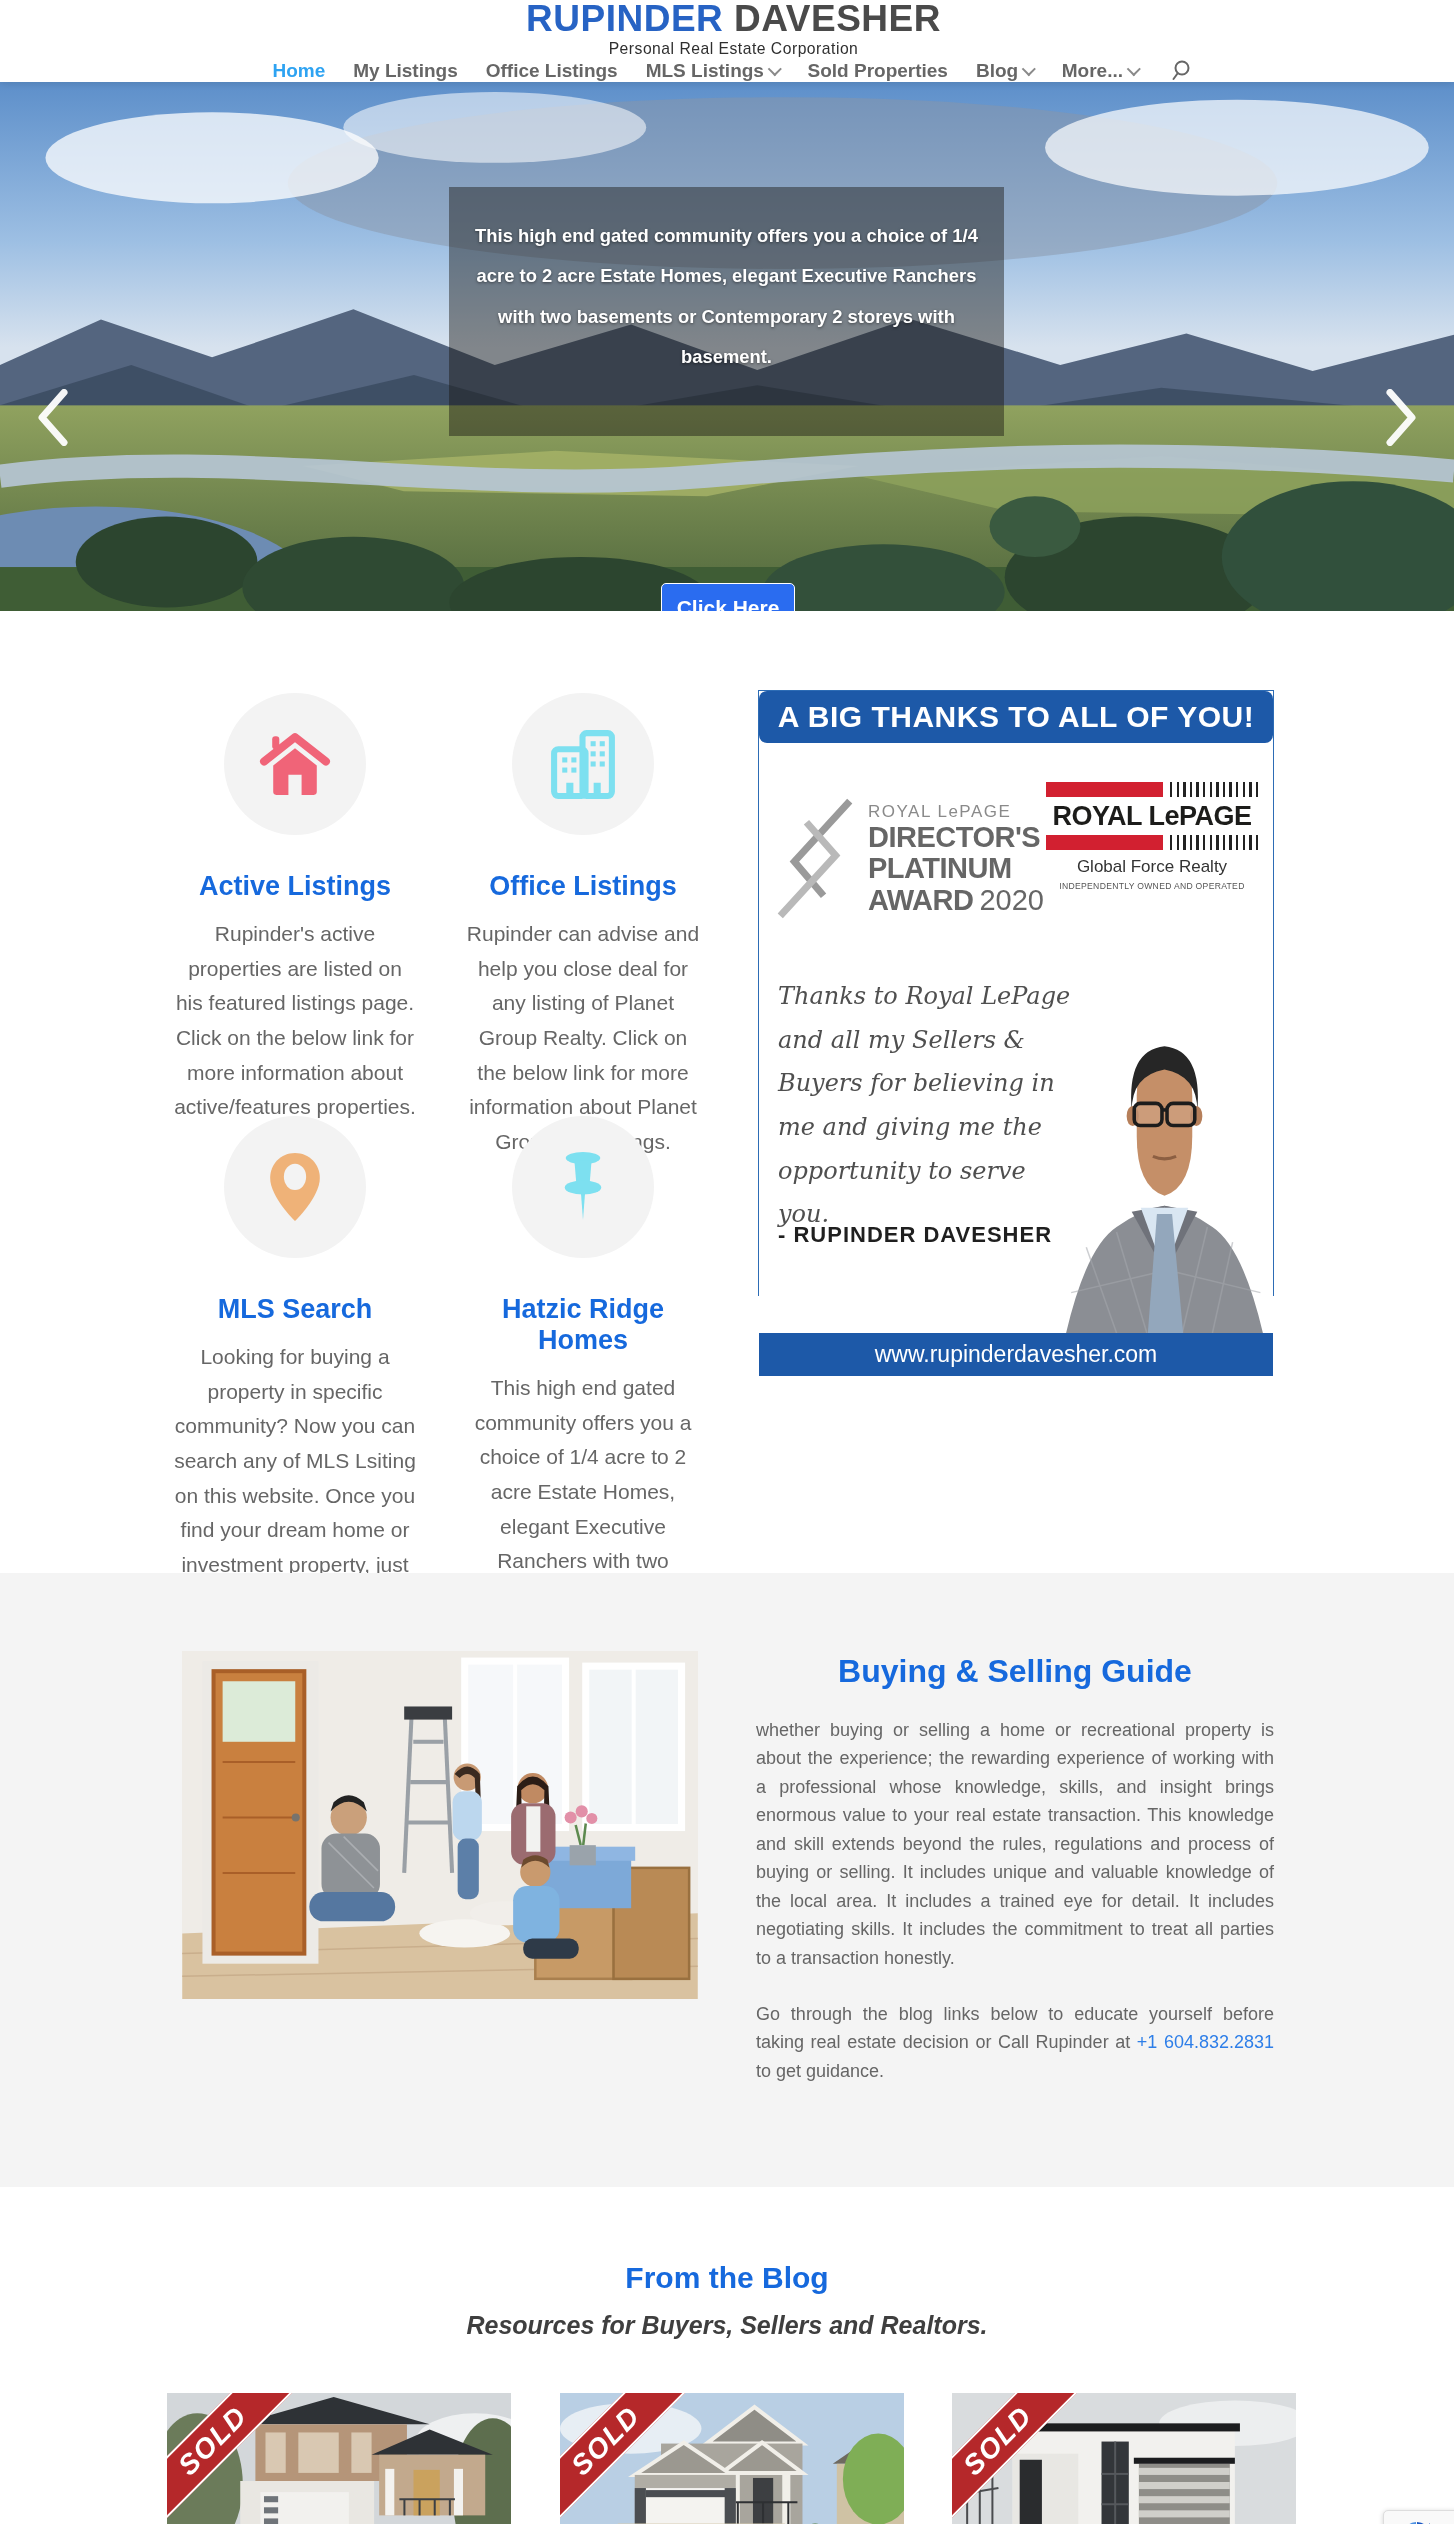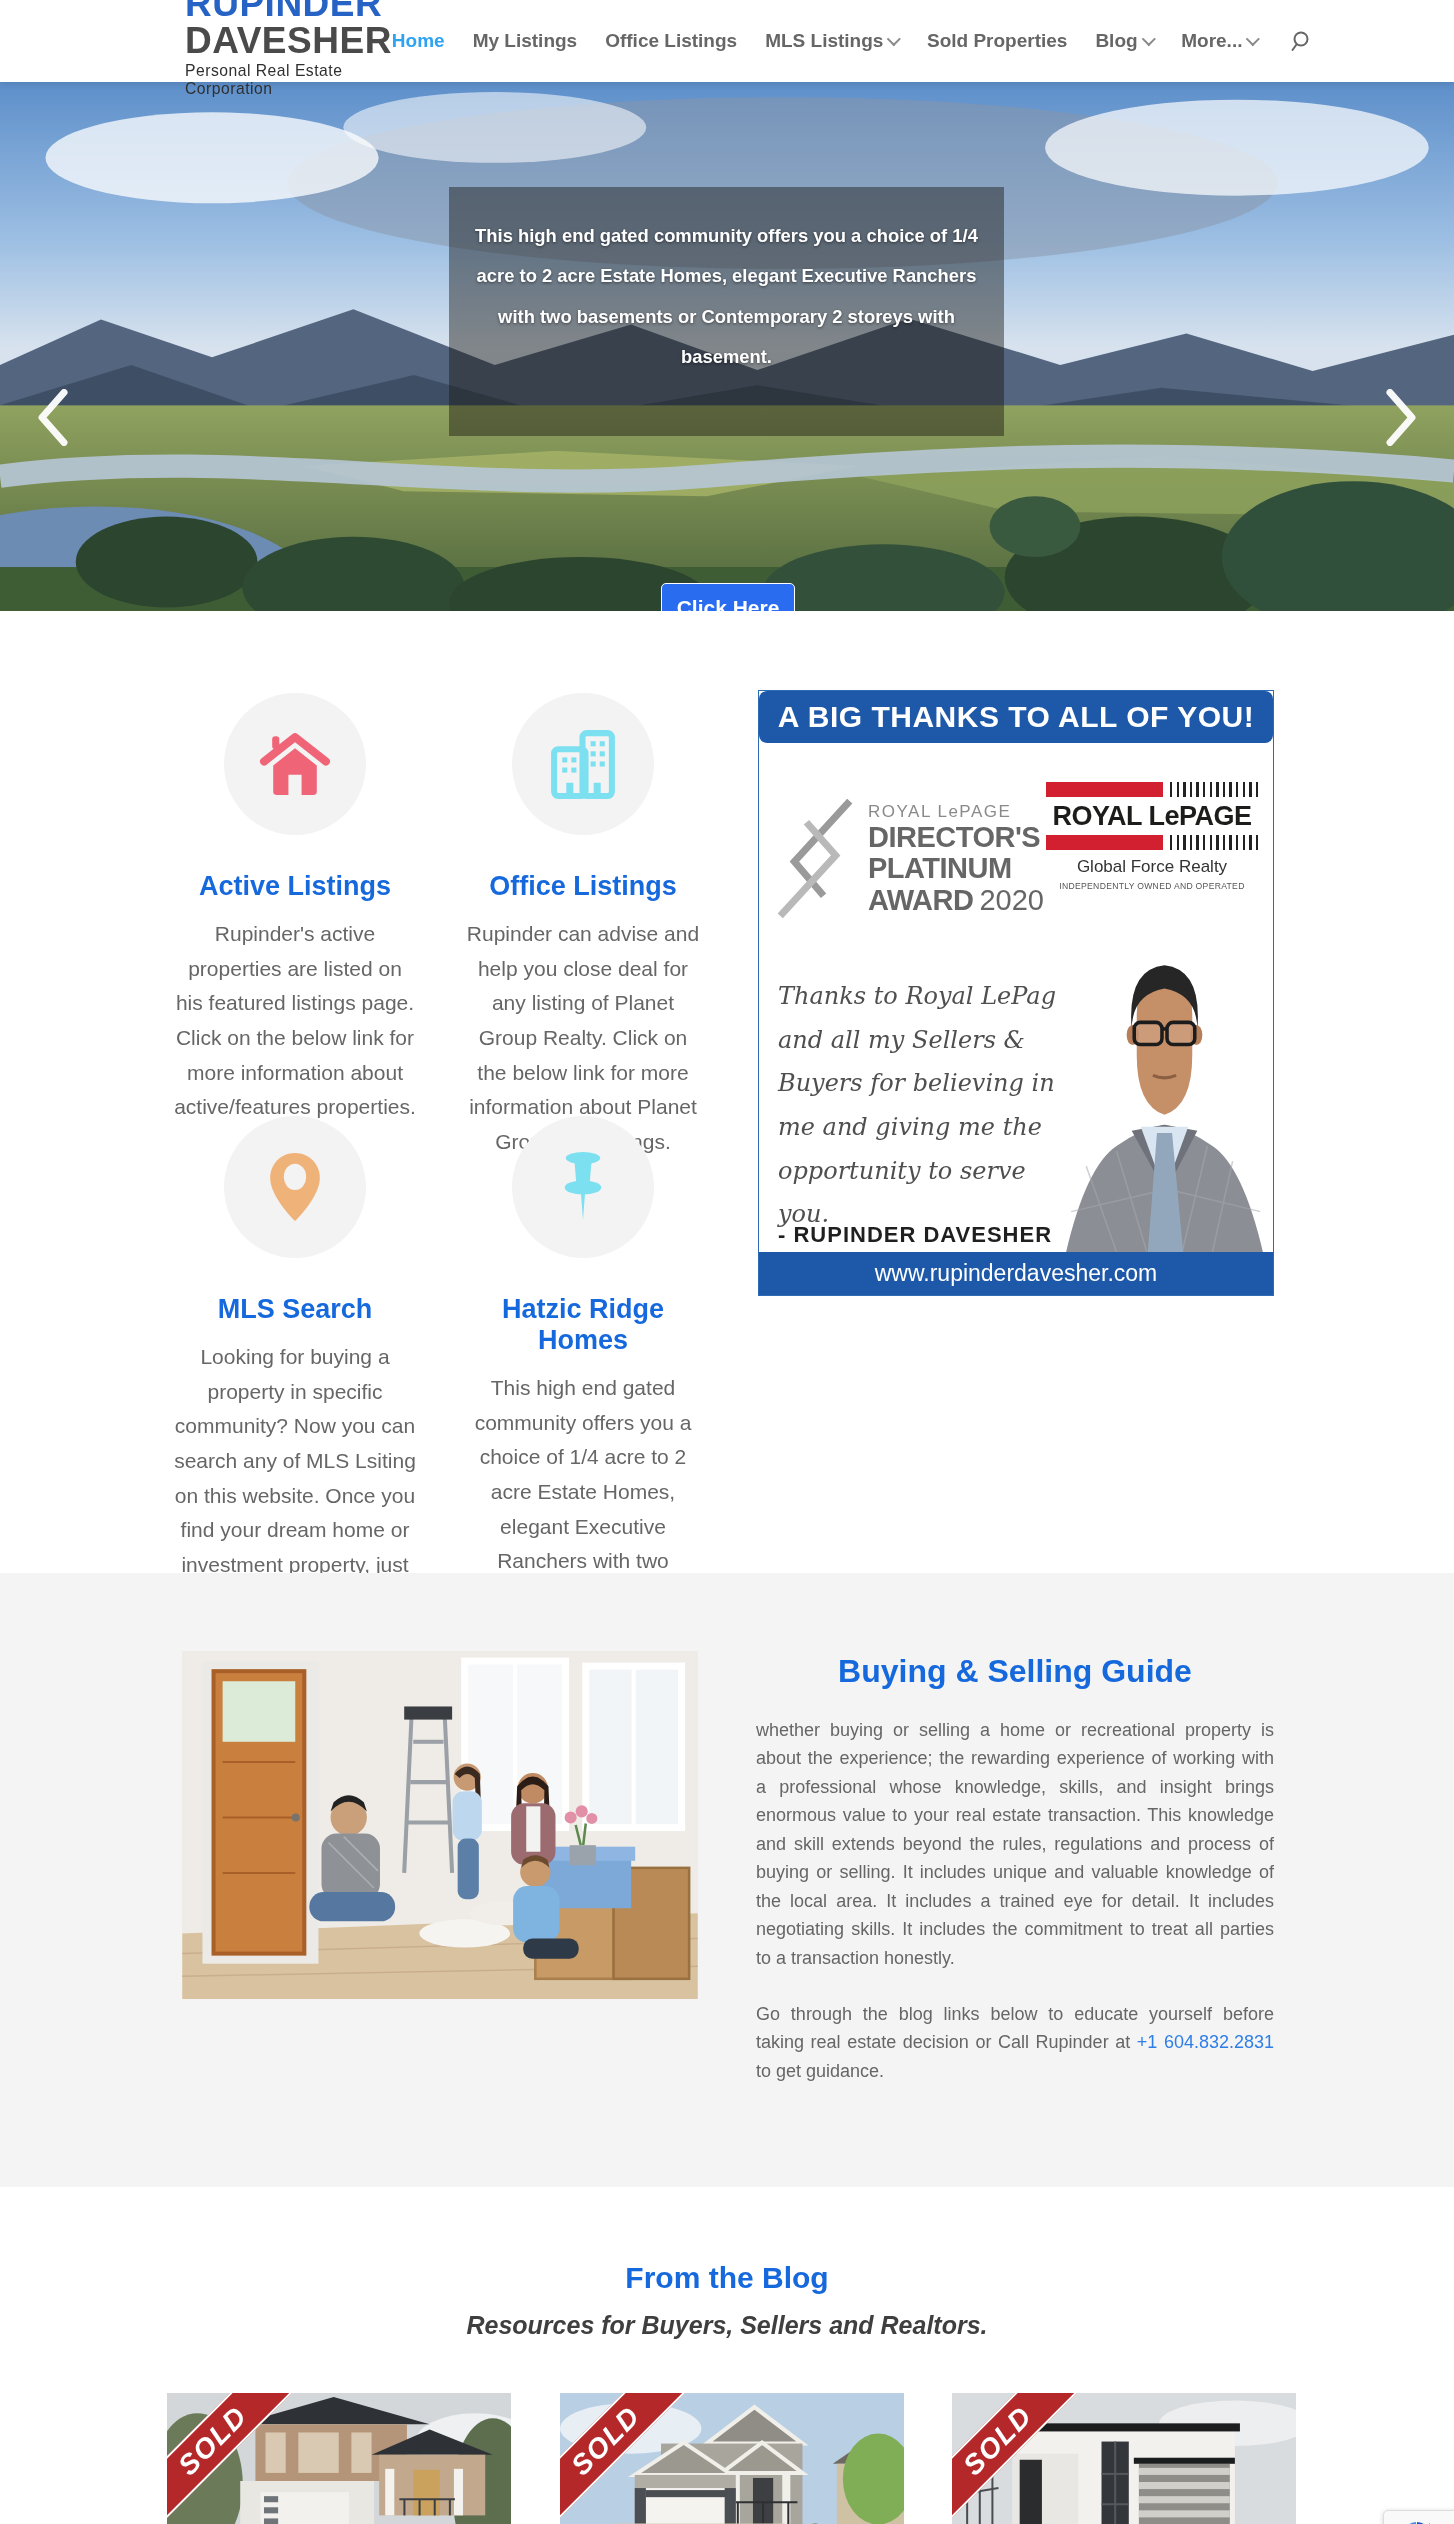--- a/index.html
+++ b/index.html
@@ -5,21 +5,21 @@
   html,body{margin:0;padding:0;}
   body{
     width:1454px;height:2585px;position:relative;overflow:hidden;
     background:#ffffff;font-family:"Liberation Sans",sans-serif;
   }
   
   .header{
     position:absolute;top:0;left:0;right:0;height:82px;background:#fff;
     box-shadow:0 2px 7px rgba(0,0,0,.10);z-index:50;
     display:flex;align-items:center;justify-content:space-between;
-    padding:0 172px 0 185px;box-sizing:border-box;
+    padding:0 172px 0 185px;box-sizing:border-box;flex-direction:column;
   }
   .logo-block{display:flex;flex-direction:column;align-items:center;cursor:pointer;}
   .logo-line{font-size:37px;font-weight:700;letter-spacing:0.5px;line-height:1;}
   .logo-primary{color:var(--logo-blue);}
   .logo-secondary{color:#4a4a4a;font-weight:600;}
   .logo-tagline{font-size:15.7px;color:#2f2f2f;margin-top:3px;letter-spacing:0.5px;}
   .nav{display:flex;align-items:center;gap:28px;list-style:none;margin:0;padding:0;}
   .nav-item{font-size:19px;font-weight:600;color:var(--nav-gray);display:flex;align-items:center;gap:6px;cursor:pointer;white-space:nowrap;}
   .nav-item.active{color:var(--accent-blue);}
   .chev{width:7.6px;height:7.6px;border-right:2px solid #8a8a8a;border-bottom:2px solid #8a8a8a;transform:rotate(45deg);margin-top:-4px;}
@@ -49,21 +49,21 @@
   .f2{left:174px;top:505px;} .f3{left:462px;top:505px;}
   .icon-circle{width:142px;height:142px;border-radius:50%;background:var(--circle-gray);margin:0 auto;display:flex;align-items:center;justify-content:center;}
   .feature-title{margin-top:36px;font-size:27px;font-weight:700;color:var(--heading-blue);cursor:pointer;}
   .feature-text{margin-top:15px;font-size:21px;line-height:1.65;color:var(--body-gray);}
   
   .award-card{
     position:absolute;left:758px;top:79px;width:516px;height:606px;
     background:#fff;border:1px solid #2d6cb5;box-sizing:border-box;
   }
   .award-header{height:52px;background:var(--banner-blue);color:#fff;display:flex;align-items:center;justify-content:center;font-size:30px;font-weight:800;letter-spacing:0.5px;border-radius:8px;}
-  .award-body{position:relative;height:509px;background:#fff;overflow:hidden;}
+  .award-body{position:relative;height:590px;background:#fff;overflow:hidden;}
   .dpa-logo{position:absolute;left:15px;top:43px;display:flex;gap:13px;align-items:center;}
   .dpa-text{text-align:left;color:#6d6d6d;}
   .dpa-l1{font-size:17px;letter-spacing:1.5px;color:#8a8a8a;}
   .dpa-l2,.dpa-l3{font-size:29px;font-weight:700;letter-spacing:-0.5px;line-height:1.08;color:#666;}
   .dpa-l4{font-size:29px;line-height:1.08;color:#666;}
   .dpa-l4 b{font-weight:700;letter-spacing:-0.5px;}
   .dpa-year{font-weight:300;margin-left:6px;}
   .rlp-logo{position:absolute;right:15px;top:39px;width:212px;text-align:center;}
   .rlp-row{display:flex;height:15px;margin-bottom:4px;}
   .rlp-red{background:#d22030;width:55%;}

